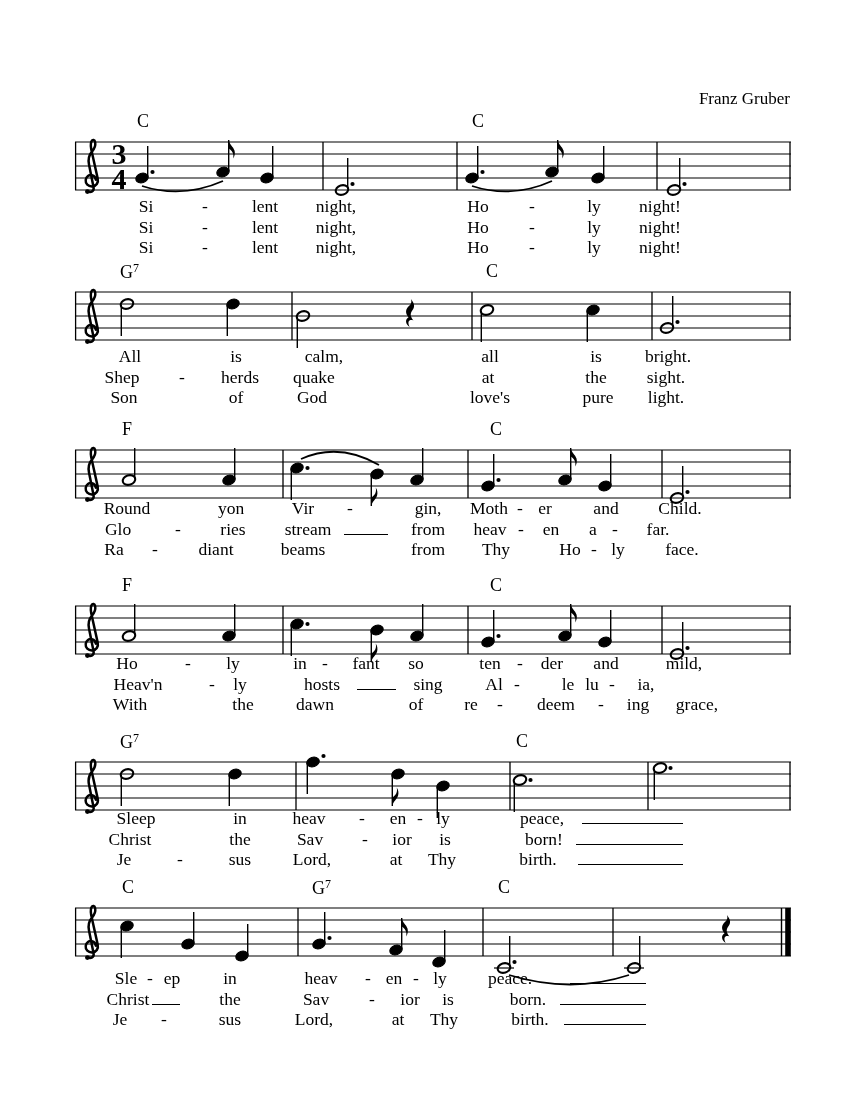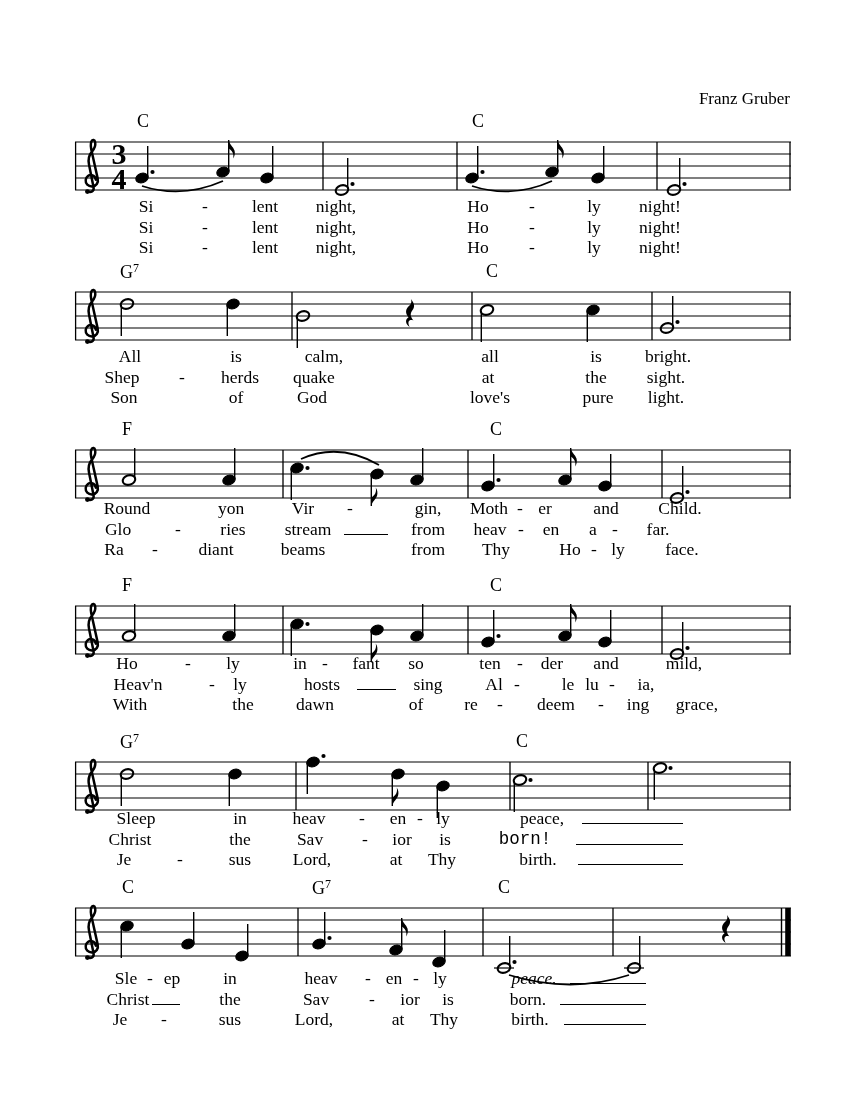--- a/index.html
+++ b/index.html
@@ -351,21 +351,21 @@
         <span class="lyr-word" style="left: 542px;">peace,</span>
         <span class="lyr-rule" style="left: 582px; width: 101px;"></span>
       </div>
       <div class="lyr-row" style="top: 828.5px;">
         <span class="lyr-word" style="left: 130px;">Christ</span>
         <span class="lyr-word" style="left: 240px;">the</span>
         <span class="lyr-word" style="left: 310px;">Sav</span>
         <span class="lyr-word" style="left: 365px;">-</span>
         <span class="lyr-word" style="left: 402px;">ior</span>
         <span class="lyr-word" style="left: 445px;">is</span>
-        <span class="lyr-word" style="left: 525px; font-family: Liberation Mono, monospace;">born!</span>
+        <span class="lyr-word" style="left: 544px;">born!</span>
         <span class="lyr-rule" style="left: 576px; width: 107px;"></span>
       </div>
       <div class="lyr-row" style="top: 849px;">
         <span class="lyr-word" style="left: 124px;">Je</span>
         <span class="lyr-word" style="left: 180px;">-</span>
         <span class="lyr-word" style="left: 240px;">sus</span>
         <span class="lyr-word" style="left: 312px;">Lord,</span>
         <span class="lyr-word" style="left: 396px;">at</span>
         <span class="lyr-word" style="left: 442px;">Thy</span>
         <span class="lyr-word" style="left: 538px;">birth.</span>
@@ -415,21 +415,21 @@
       <div class="lyr-row" style="top: 968px; text-align: right;">
         <span class="lyr-word" style="left: 126px;">Sle</span>
         <span class="lyr-word" style="left: 150px;">-</span>
         <span class="lyr-word" style="left: 172px;">ep</span>
         <span class="lyr-word" style="left: 230px;">in</span>
         <span class="lyr-word" style="left: 321px;">heav</span>
         <span class="lyr-word" style="left: 368px;">-</span>
         <span class="lyr-word" style="left: 394px;">en</span>
         <span class="lyr-word" style="left: 416px;">-</span>
         <span class="lyr-word" style="left: 440px;">ly</span>
-        <span class="lyr-word" style="left: 534px; font-style: italic;">peace.</span>
+        <span class="lyr-word" style="left: 510px;">peace.</span>
         <span class="lyr-rule" style="left: 570px; width: 76px;"></span>
       </div>
       <div class="lyr-row" style="top: 988.5px;">
         <span class="lyr-word" style="left: 128px;">Christ</span>
         <span class="lyr-rule" style="left: 152px; width: 28px;"></span>
         <span class="lyr-word" style="left: 230px;">the</span>
         <span class="lyr-word" style="left: 316px;">Sav</span>
         <span class="lyr-word" style="left: 372px;">-</span>
         <span class="lyr-word" style="left: 410px;">ior</span>
         <span class="lyr-word" style="left: 448px;">is</span>

